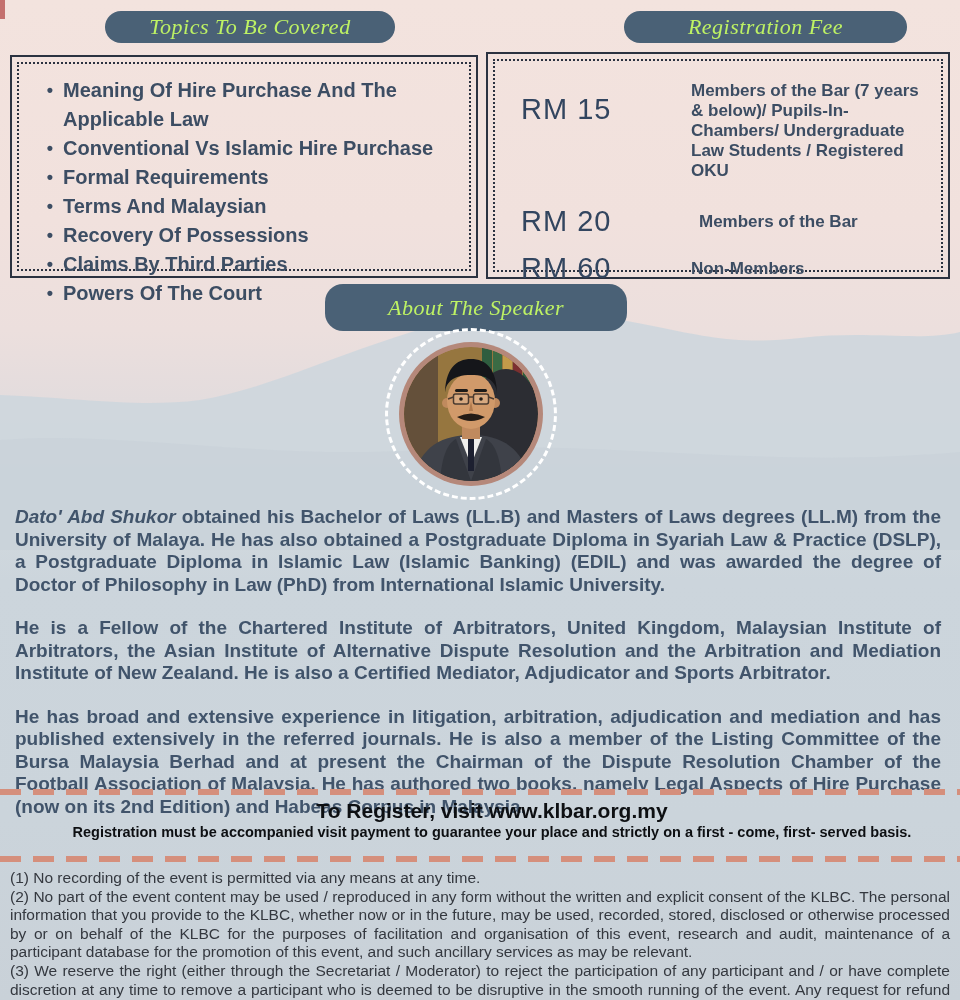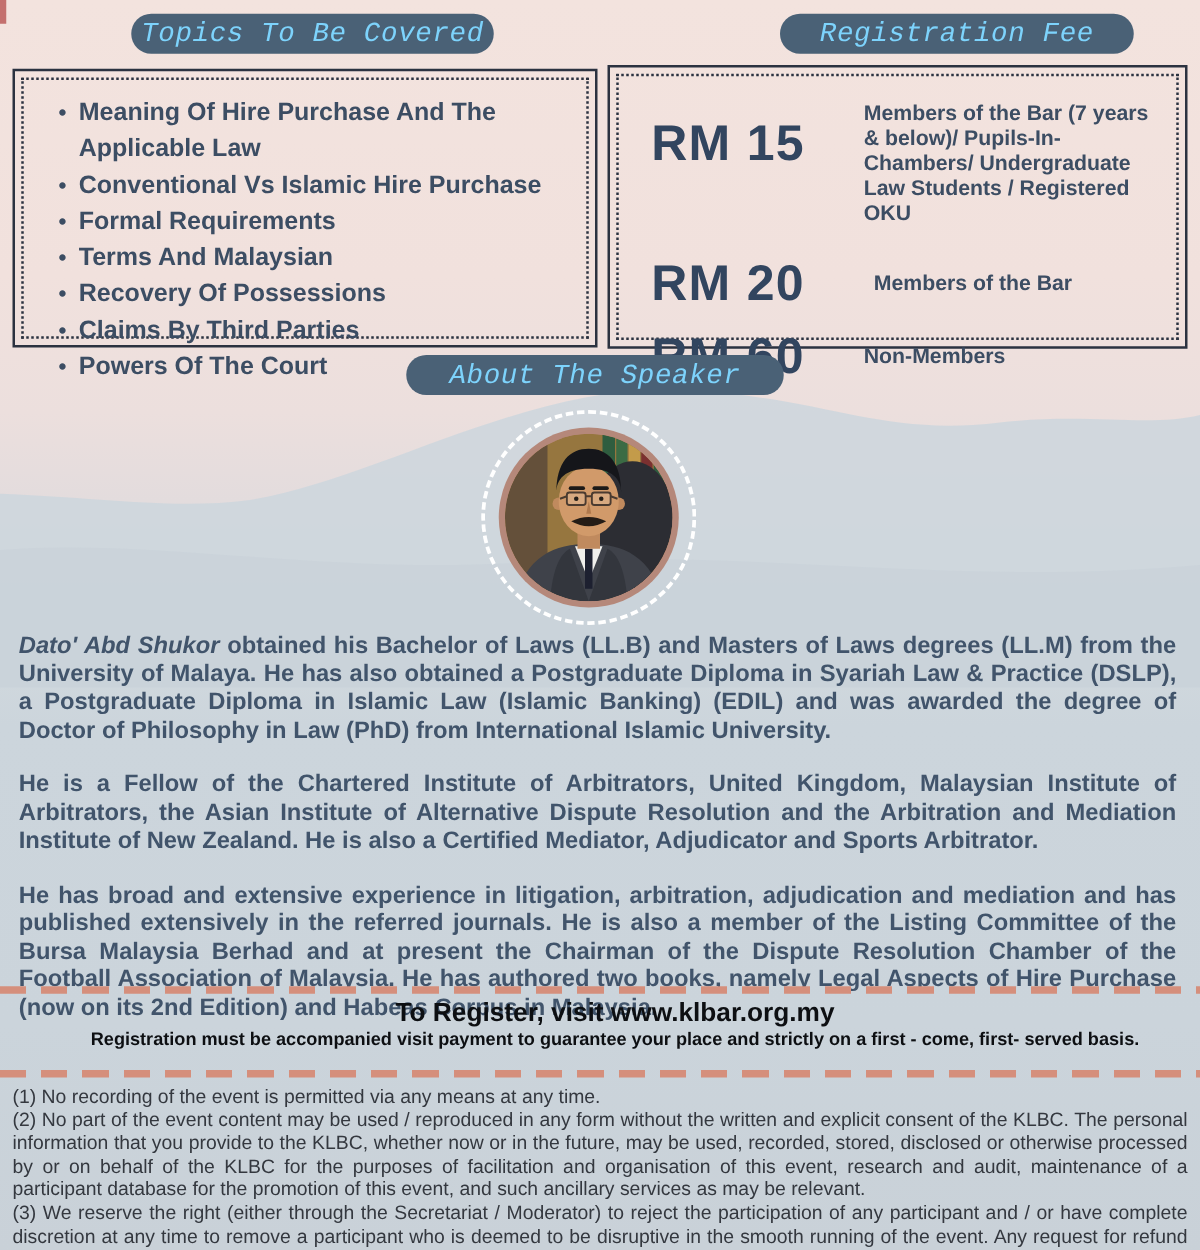--- a/index.html
+++ b/index.html
@@ -6,45 +6,45 @@
   .poster{
     position:relative; width:960px; height:1000px; overflow:hidden;
     font-family:"Liberation Sans", sans-serif;
     background:linear-gradient(180deg,#f3e3de 0%,#f1e1dd 22%,#ecdfdd 33%,#e3dcdd 40%,#d3dade 50%,#ccd5dc 58%,#cbd4db 82%,#c9d1d8 100%);
   }
   .mountains{position:absolute; left:0; top:290px; width:960px; height:260px; pointer-events:none;}
   .corner-mark{position:absolute; left:0; top:0; width:5px; height:19px; background:#c4706e;}
 
   
   .pill{
-    position:absolute; background:#4a6176; color:#7dd3fc; border-radius:18px;
+    position:absolute; background:#4a6176; color:#bef264; border-radius:18px;
     display:flex; align-items:center; justify-content:center;
-    font-family:Liberation Mono, monospace; font-style:italic; font-size:22px; letter-spacing:.5px;
+    font-family:Liberation Serif, serif; font-style:italic; font-size:22px; letter-spacing:.5px;
   }
   .pill-topics{left:105px; top:11px; width:290px; height:32px;}
   .pill-fee{left:624px; top:11px; width:283px; height:32px;}
-  .pill-speaker{left:325px; top:284px; width:302px; height:32px;}
+  .pill-speaker{left:325px; top:284px; width:302px; height:47px;}
 
   
   .box{position:absolute; border:2px solid #2b3240;}
   .box .inner{position:absolute; inset:5px; border:2px dotted #2b3240;}
   .box-topics{left:10px; top:55px; width:464px; height:219px;}
   .box-fee{left:486px; top:52px; width:460px; height:223px;}
 
   
   .topics-list{position:absolute; left:18px; top:12px; right:10px; margin:0; padding:0; list-style:none;}
   .topics-list li{display:flex; align-items:flex-start; color:#3c4d63; font-weight:700; font-size:20px; line-height:29px;}
   .bullet{width:26px; text-align:center; font-size:18px; flex:0 0 26px;}
 
   
   .fee-rows{position:absolute; left:26px; top:20px; right:14px; display:flex; flex-direction:column;}
   .fee-row{display:flex; align-items:center;}
   .fee-row.r1{align-items:flex-start; margin-bottom:26px;}
   .fee-row.r2{margin-bottom:18px;}
-  .fee-amount{flex:0 0 170px; color:#32455f; font-weight:700; font-size:40px; letter-spacing:1px; line-height:1;}
+  .fee-amount{flex:0 0 170px; color:#32455f; font-weight:400; font-size:29px; letter-spacing:1px; line-height:1;}
   .fee-row.r1 .fee-amount{margin-top:14px;}
   .fee-label{color:#3c4d63; font-weight:700; font-size:17px; line-height:20px; max-width:272px;}
   .fee-row.r2 .fee-label{margin-left:8px;}
 
   
   .photo-wrap{position:absolute; left:385px; top:328px; width:172px; height:172px; border:3px dashed #ffffff; border-radius:50%; box-sizing:border-box; display:flex; align-items:center; justify-content:center;}
   .photo-ring{width:144px; height:144px; border-radius:50%; background:#b5887a; display:flex; align-items:center; justify-content:center;}
   .photo-ring svg{border-radius:50%; display:block;}
 
   

